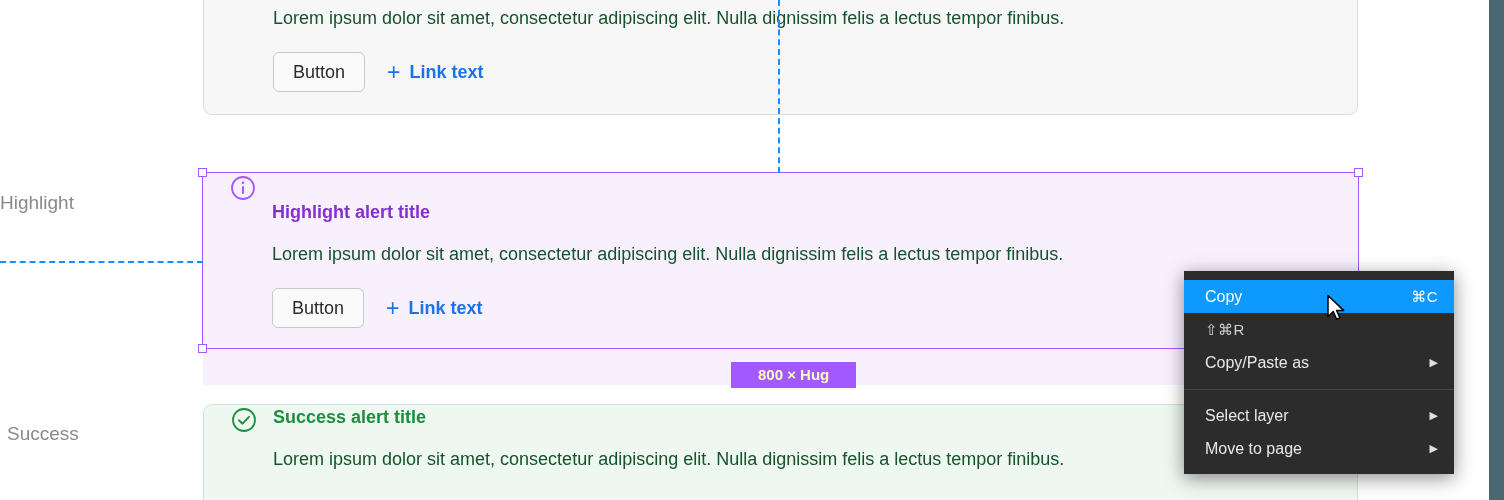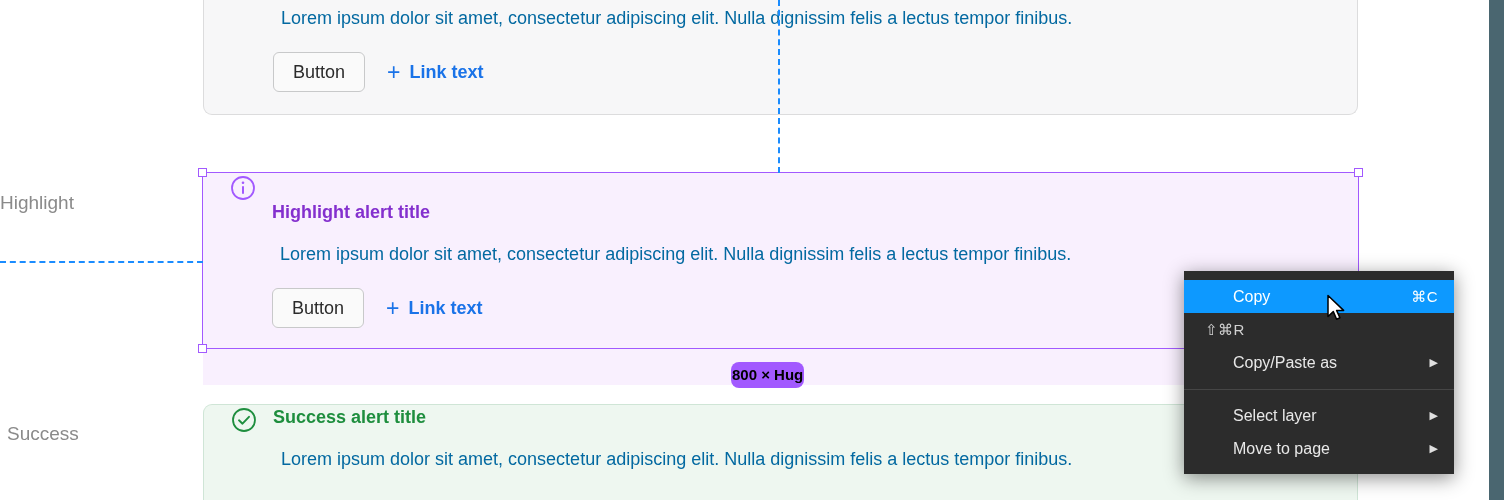--- a/index.html
+++ b/index.html
@@ -66,22 +66,22 @@
   .alert-title {
     font-size: 18px;
     font-weight: bold;
     line-height: 24px;
     margin: 0;
     white-space: nowrap;
   }
   .alert-body {
     font-size: 18px;
     line-height: 24px;
-    color: #0369a1;
-    margin: 18px 0 0 8px;
+    color: #14532d;
+    margin: 18px 0 0 0;
     white-space: nowrap;
   }
   .alert-actions {
     margin-top: 22px;
     display: flex;
     align-items: center;
     gap: 22px;
   }
   .btn {
     box-sizing: border-box;
@@ -167,26 +167,26 @@
   .h-tr { right: -5px; top: -5px; }
   .h-bl { left: -5px;  bottom: -5px; }
   .h-br { right: -5px; bottom: -5px; }
 
   
   .size-badge {
     position: absolute;
     left: 731px;
     top: 362px;
     background: #a259ff;
-    color: #000000;
+    color: #fef9c3;
     font-size: 15px;
     font-weight: bold;
     line-height: 16px;
-    padding: 5px 1px;
-    border-radius: 8px;
+    padding: 5px 27px;
+    border-radius: 0;
     white-space: nowrap;
   }
 
   
   .guide-v {
     position: absolute;
     left: 778px;
     top: 0;
     width: 0;
     height: 173px;
@@ -219,21 +219,21 @@
     align-items: center;
     height: 33px;
     padding: 0 16px 0 21px;
     white-space: nowrap;
     cursor: default;
   }
   .menu-item.active {
     background: #0d99ff;
     color: #ffffff;
   }
-  .mi-label { flex: 1 1 auto; margin-left: 28px; }
+  .mi-label { flex: 1 1 auto; }
   .mi-shortcut {
     color: #d2d2d2;
     font-size: 15px;
     letter-spacing: .5px;
   }
   .menu-item.active .mi-shortcut { color: #ffffff; }
   .mi-arrow {
     font-size: 11px;
     color: #e0e0e0;
     line-height: 1;

